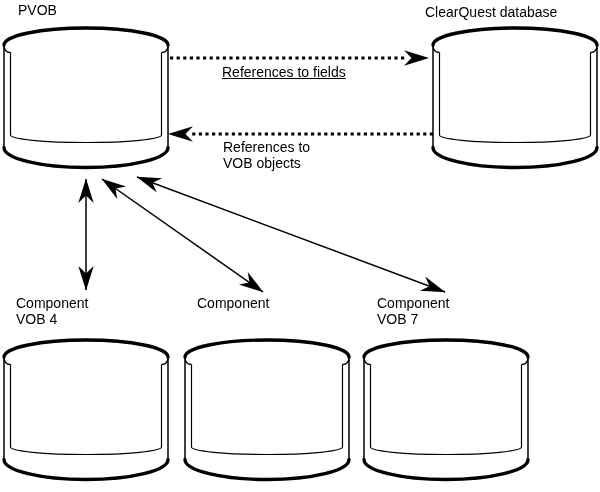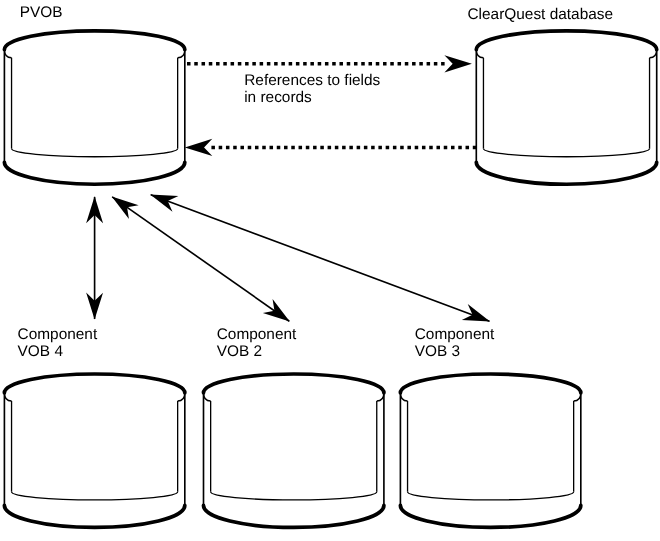--- a/index.html
+++ b/index.html
@@ -67,35 +67,37 @@
 
     <line x1="86" y1="179" x2="86" y2="290" stroke="#000" stroke-width="1.5" marker-start="url(#dartStart)" marker-end="url(#dartEnd)"></line>
     <line x1="102" y1="179" x2="263" y2="292" stroke="#000" stroke-width="1.5" marker-start="url(#dartStart)" marker-end="url(#dartEnd)"></line>
     <line x1="137" y1="177" x2="445" y2="292" stroke="#000" stroke-width="1.5" marker-start="url(#dartStart)" marker-end="url(#dartEnd)"></line>
   </svg>
 
   <div class="lbl" style="left:18px;top:2px;width:140px;">PVOB</div>
 
   <div class="lbl" style="left:425px;top:4px;width:182px;">ClearQuest database</div>
 
-  <div class="lbl" style="left:222px;top:64px;width:160px;">
+  <div class="lbl" style="left:222px;top:64px;width:160px;text-decoration:underline;">
     <div>References to fields</div>
-    <div>in records</div>
   </div>
 
+  <div class="lbl" style="left:223px;top:139px;width:160px;">
+    <div>References to</div>
+    <div>VOB objects</div>
+  </div>
 
 
   <div class="lbl" style="left:16px;top:295px;width:140px;">
     <div>Component</div>
     <div>VOB 4</div>
   </div>
 
   <div class="lbl" style="left:197px;top:295px;width:140px;">
     <div>Component</div>
-    <div>VOB 2</div>
   </div>
 
   <div class="lbl" style="left:377px;top:295px;width:140px;">
     <div>Component</div>
-    <div>VOB 3</div>
+    <div>VOB 7</div>
   </div>
 
 </div>
 
 </body></html>

